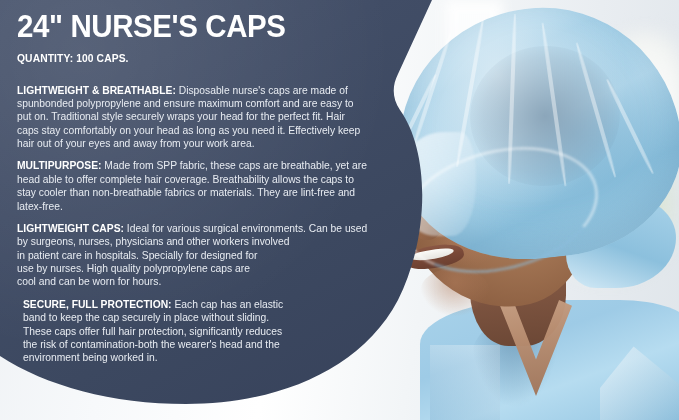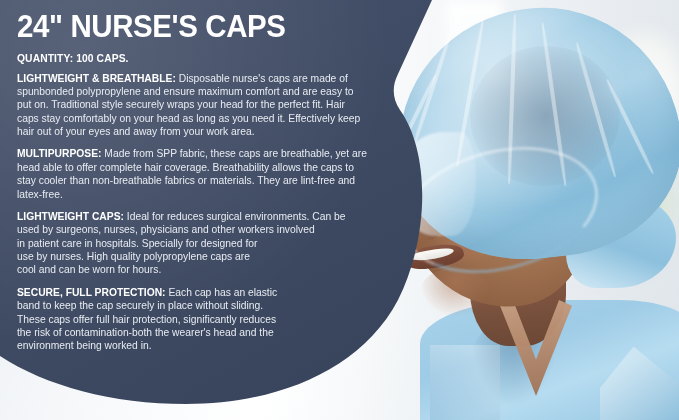--- a/index.html
+++ b/index.html
@@ -231,33 +231,33 @@
     font-size:10.3px;
     line-height:1.30;
     width:342px;
     margin-bottom:9px;
   }
   .qty{
     color:#ffffff;
     font-size:10.3px;
     font-weight:bold;
     letter-spacing:.1px;
-    margin-bottom:8px;
+    margin-bottom:20px;
   }
   .sec{
     color:#e8ecf2;
     font-size:10.3px;
     line-height:1.30;
     margin-bottom:9px;
   }
   .sec b{ color:#ffffff; font-weight:bold; }
   .w1{ width:344px; }
   .w2{ width:352px; }
   .w3{ width:352px; }
-  .w4{ width:268px; }
+  .w4{ width:268px;margin-left:6px; }
 
   
   .sec .body, .intro .body{ white-space:pre-wrap; }
 </style>
 </head>
 <body>
 
 <div id="poster">
 
   <div class="photo">
@@ -315,21 +315,21 @@
 
     <div class="sec w1">
       <b>LIGHTWEIGHT &amp; BREATHABLE:</b><span class="body"> Disposable nurse's caps are made of spunbonded polypropylene and ensure maximum comfort and are easy to put on. Traditional style securely wraps your head for the perfect fit. Hair caps stay comfortably on your head as long as you need it. Effectively keep hair out of your eyes and away from your work area.</span>
     </div>
 
     <div class="sec w2">
       <b>MULTIPURPOSE:</b><span class="body"> Made from SPP fabric, these caps are breathable, yet are head able to offer complete hair coverage. Breathability allows the caps to stay cooler than non-breathable fabrics or materials. They are lint-free and latex-free.</span>
     </div>
 
     <div class="sec w3">
-      <b>LIGHTWEIGHT CAPS:</b><span class="body"> Ideal for reduces surgical environments. Can be used by surgeons, nurses, physicians and other workers involved
+      <b>LIGHTWEIGHT CAPS:</b><span class="body"> Ideal for various surgical environments. Can be used by surgeons, nurses, physicians and other workers involved
 in patient care in hospitals. Specially for designed for
 use by nurses. High quality polypropylene caps are
 cool and can be worn for hours.</span>
     </div>
 
     <div class="sec w4">
       <b>SECURE, FULL PROTECTION:</b><span class="body"> Each cap has an elastic band to keep the cap securely in place without sliding. These caps offer full hair protection, significantly reduces the risk of contamination-both the wearer's head and the environment being worked in.</span>
     </div>
 
   </div>

